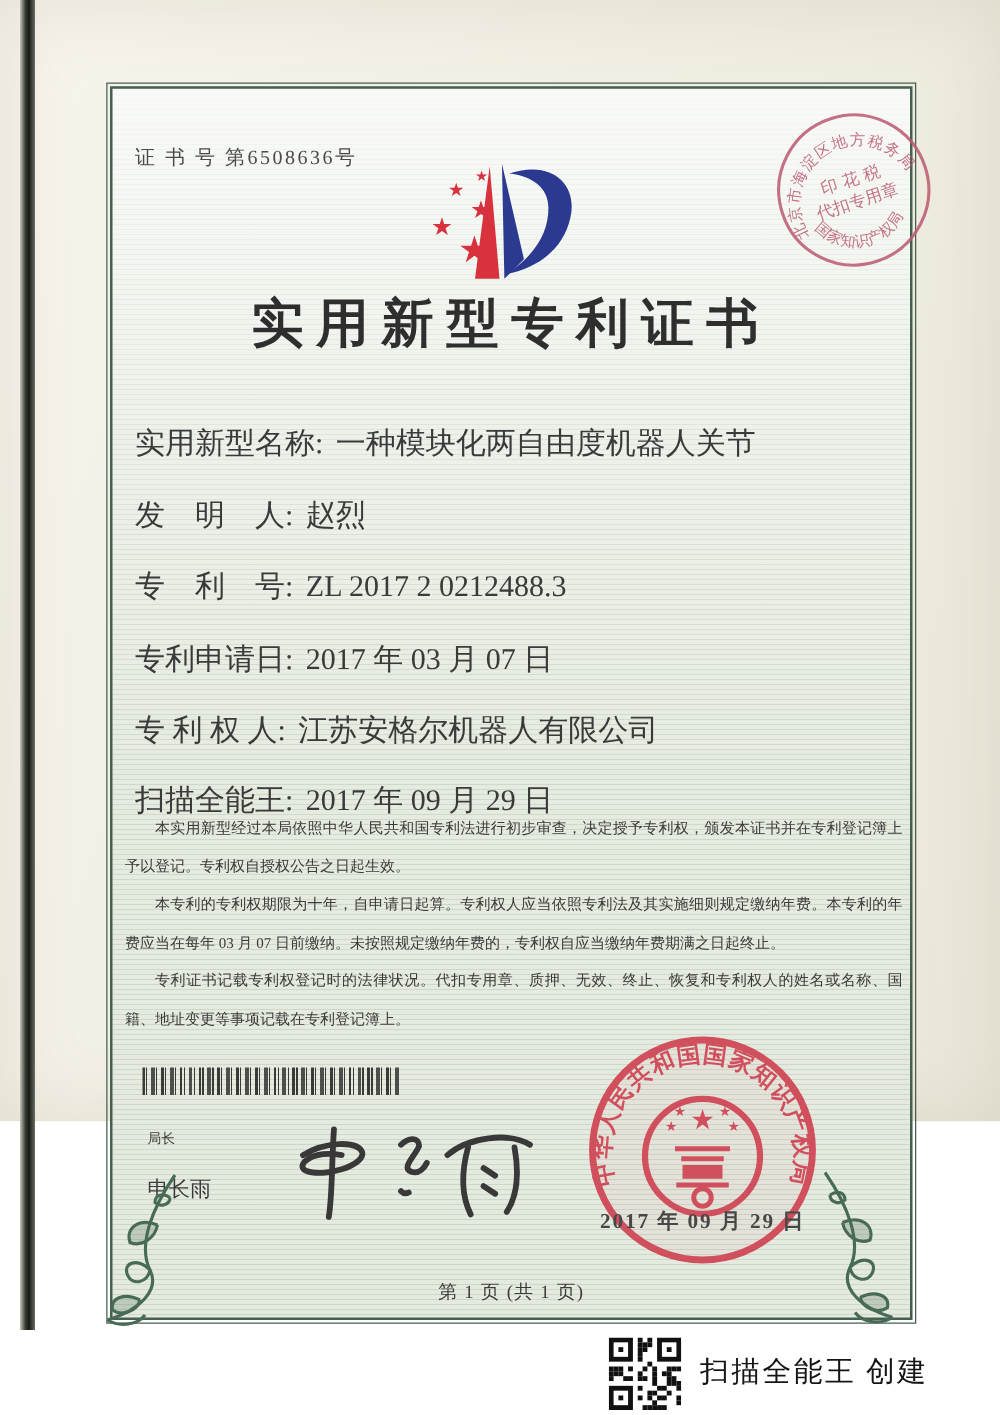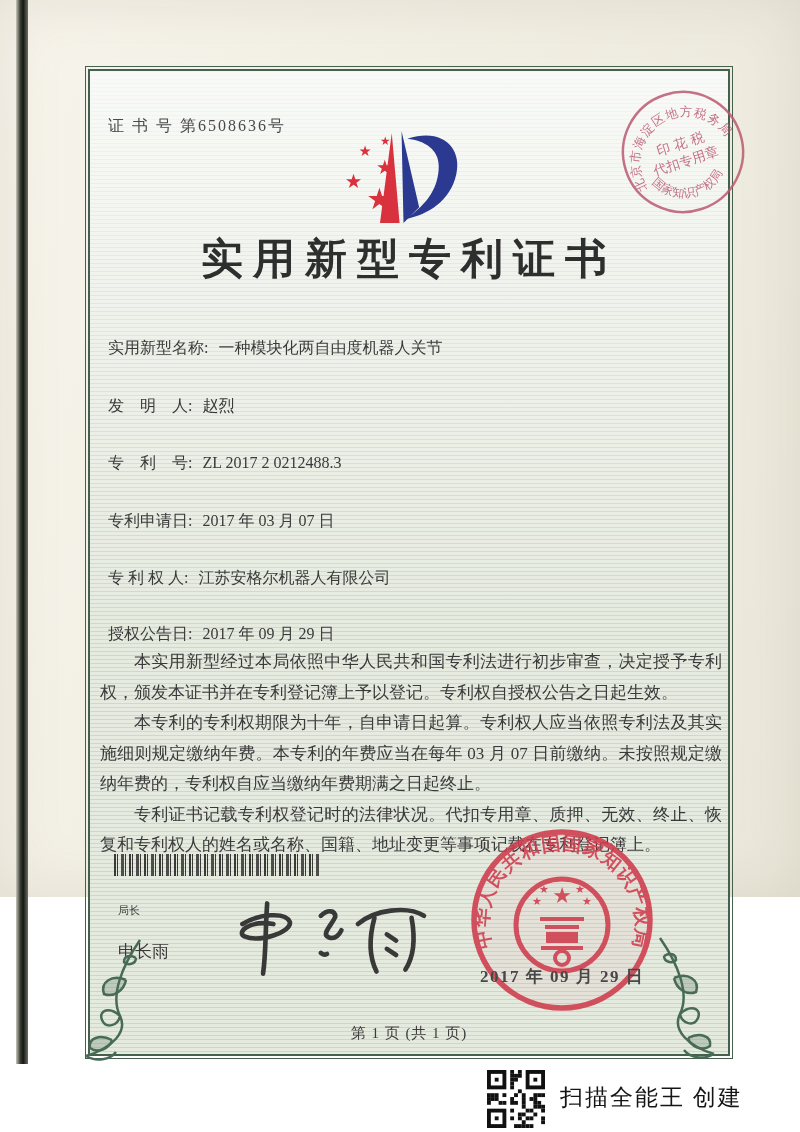--- a/index.html
+++ b/index.html
@@ -15,23 +15,23 @@
     border:2px solid #46604f;
     background-color:#e5eadf;
     background-image:
       linear-gradient(180deg,rgba(255,255,255,0.78) 0%,rgba(255,255,255,0.35) 28%,rgba(255,255,255,0.05) 55%,rgba(255,255,255,0) 100%),
       repeating-linear-gradient(180deg,rgba(116,148,124,0.22) 0px,rgba(116,148,124,0.22) 1px,rgba(0,0,0,0) 1px,rgba(0,0,0,0) 4px);}
   .cert-number{position:absolute;left:18px;top:45px;font-size:16px;letter-spacing:2px;color:#4a4a4a;}
   .logo{position:absolute;left:245px;top:51px;width:137px;height:112px;}
   .tax-stamp{position:absolute;left:523px;top:11px;width:140px;height:140px;opacity:0.85;}
   .title{position:absolute;left:0;top:160px;width:100%;text-align:center;
     font-size:42px;font-weight:bold;color:#2e2e2e;letter-spacing:10px;}
-  .field{position:absolute;left:18px;font-size:16px;color:#3a3a3a;white-space:nowrap;}
+  .field{position:absolute;left:18px;font-size:24px;color:#3a3a3a;white-space:nowrap;}
   .field .lbl{margin-right:10px;}
-  .paras{position:absolute;left:10px;top:576px;width:622px;font-size:17px;
+  .paras{position:absolute;left:10px;top:576px;width:622px;font-size:12px;
     line-height:30.5px;color:#3a3a3a;text-align:justify;}
   .paras p{margin:0;text-indent:2em;}
   .barcode{position:absolute;left:24px;top:783px;width:206px;height:22px;opacity:.85;
     background:repeating-linear-gradient(90deg,#1c1c1c 0 2px,transparent 2px 3px,#1c1c1c 3px 4px,transparent 4px 7px,#333 7px 10px,transparent 10px 11px,#1c1c1c 11px 12px,transparent 12px 15px);}
   .signer-title{position:absolute;left:28px;top:832px;font-size:11px;color:#3a3a3a;}
   .signer-name{position:absolute;left:28px;top:869px;font-size:17px;color:#3a3a3a;}
   .signature{position:absolute;left:122px;top:818px;width:230px;height:98px;}
   .seal{position:absolute;left:377px;top:754px;width:190px;height:190px;opacity:.88;}
   .seal-date{position:absolute;left:390px;top:894px;font-size:17px;font-weight:600;
     letter-spacing:1.5px;color:#474747;z-index:5;}
@@ -99,21 +99,21 @@
       <div class="field" style="top:382px">
         <span class="lbl">专　利　号:</span><span>ZL 2017 2 0212488.3</span>
       </div>
       <div class="field" style="top:440px">
         <span class="lbl">专利申请日:</span><span>2017 年 03 月 07 日</span>
       </div>
       <div class="field" style="top:497px">
         <span class="lbl">专 利 权 人:</span><span>江苏安格尔机器人有限公司</span>
       </div>
       <div class="field" style="top:553px">
-        <span class="lbl">授权公告日:</span><span>2017 年 09 月 29 日</span>
+        <span class="lbl">扫描全能王:</span><span>2017 年 09 月 29 日</span>
       </div>
 
       <div class="paras">
         <p>本实用新型经过本局依照中华人民共和国专利法进行初步审查，决定授予专利权，颁发本证书并在专利登记簿上予以登记。专利权自授权公告之日起生效。</p>
         <p>本专利的专利权期限为十年，自申请日起算。专利权人应当依照专利法及其实施细则规定缴纳年费。本专利的年费应当在每年 03 月 07 日前缴纳。未按照规定缴纳年费的，专利权自应当缴纳年费期满之日起终止。</p>
         <p>专利证书记载专利权登记时的法律状况。代扣专用章、质押、无效、终止、恢复和专利权人的姓名或名称、国籍、地址变更等事项记载在专利登记簿上。</p>
       </div>
 
       <div class="barcode"></div>
 

